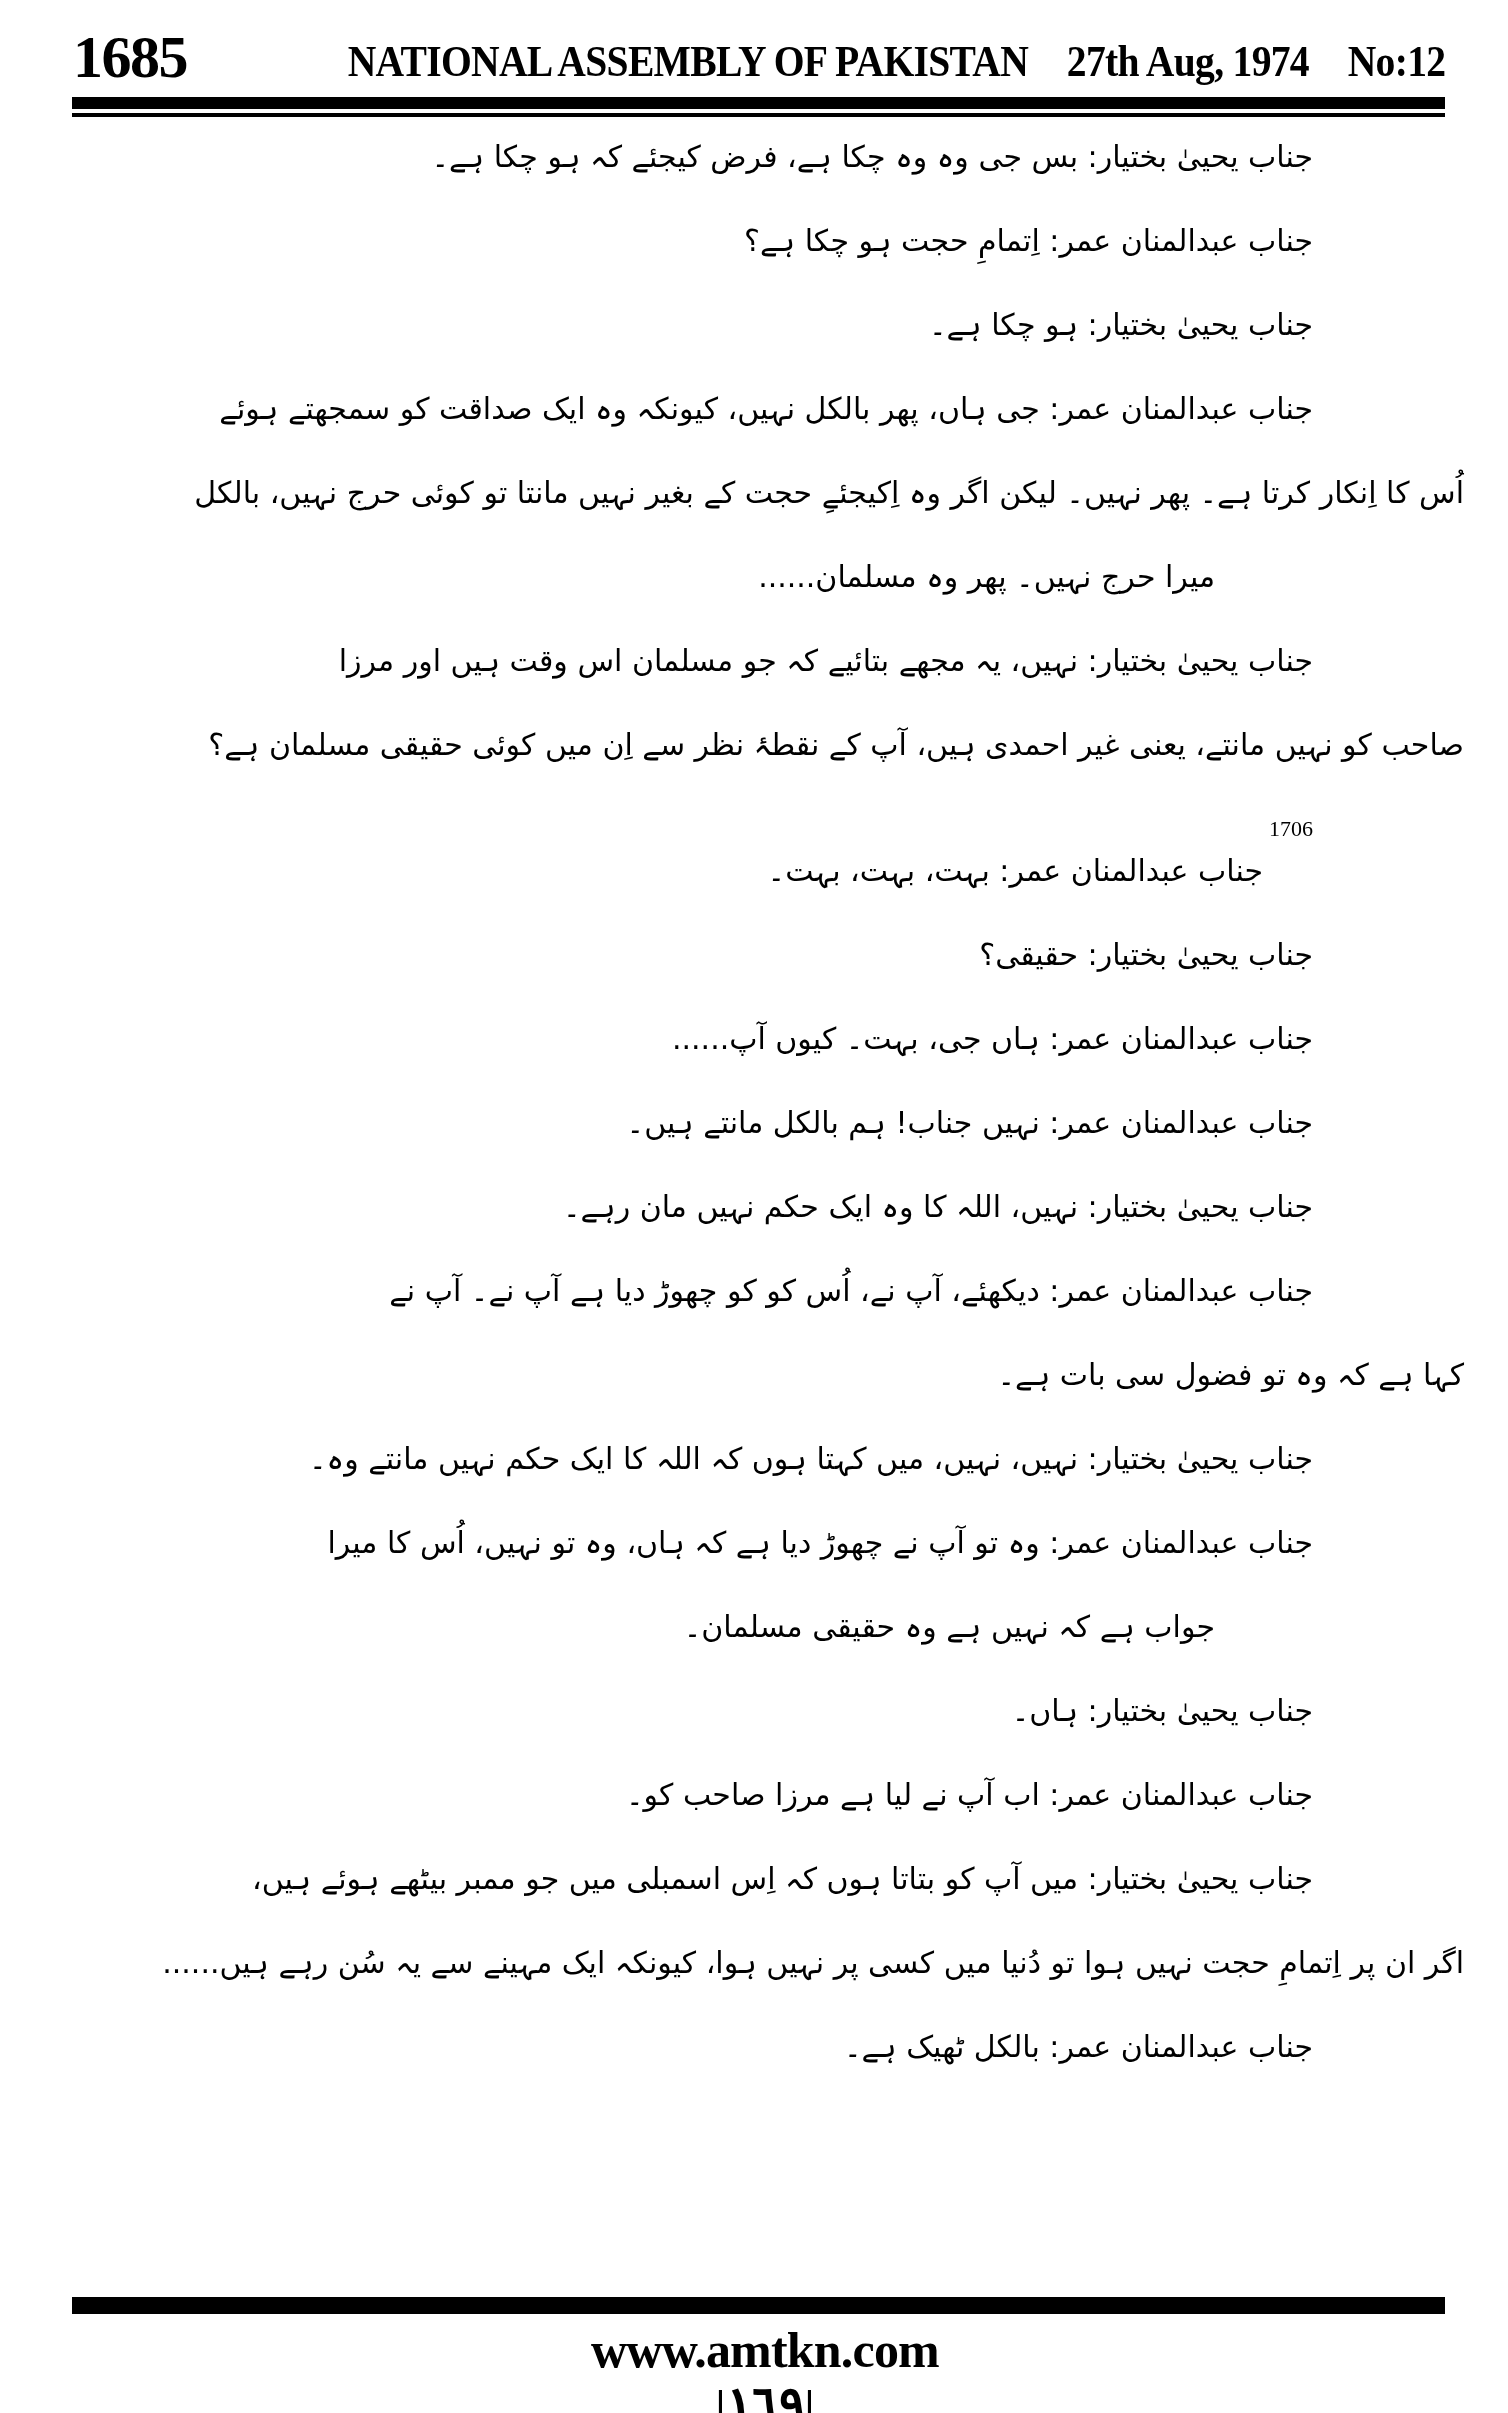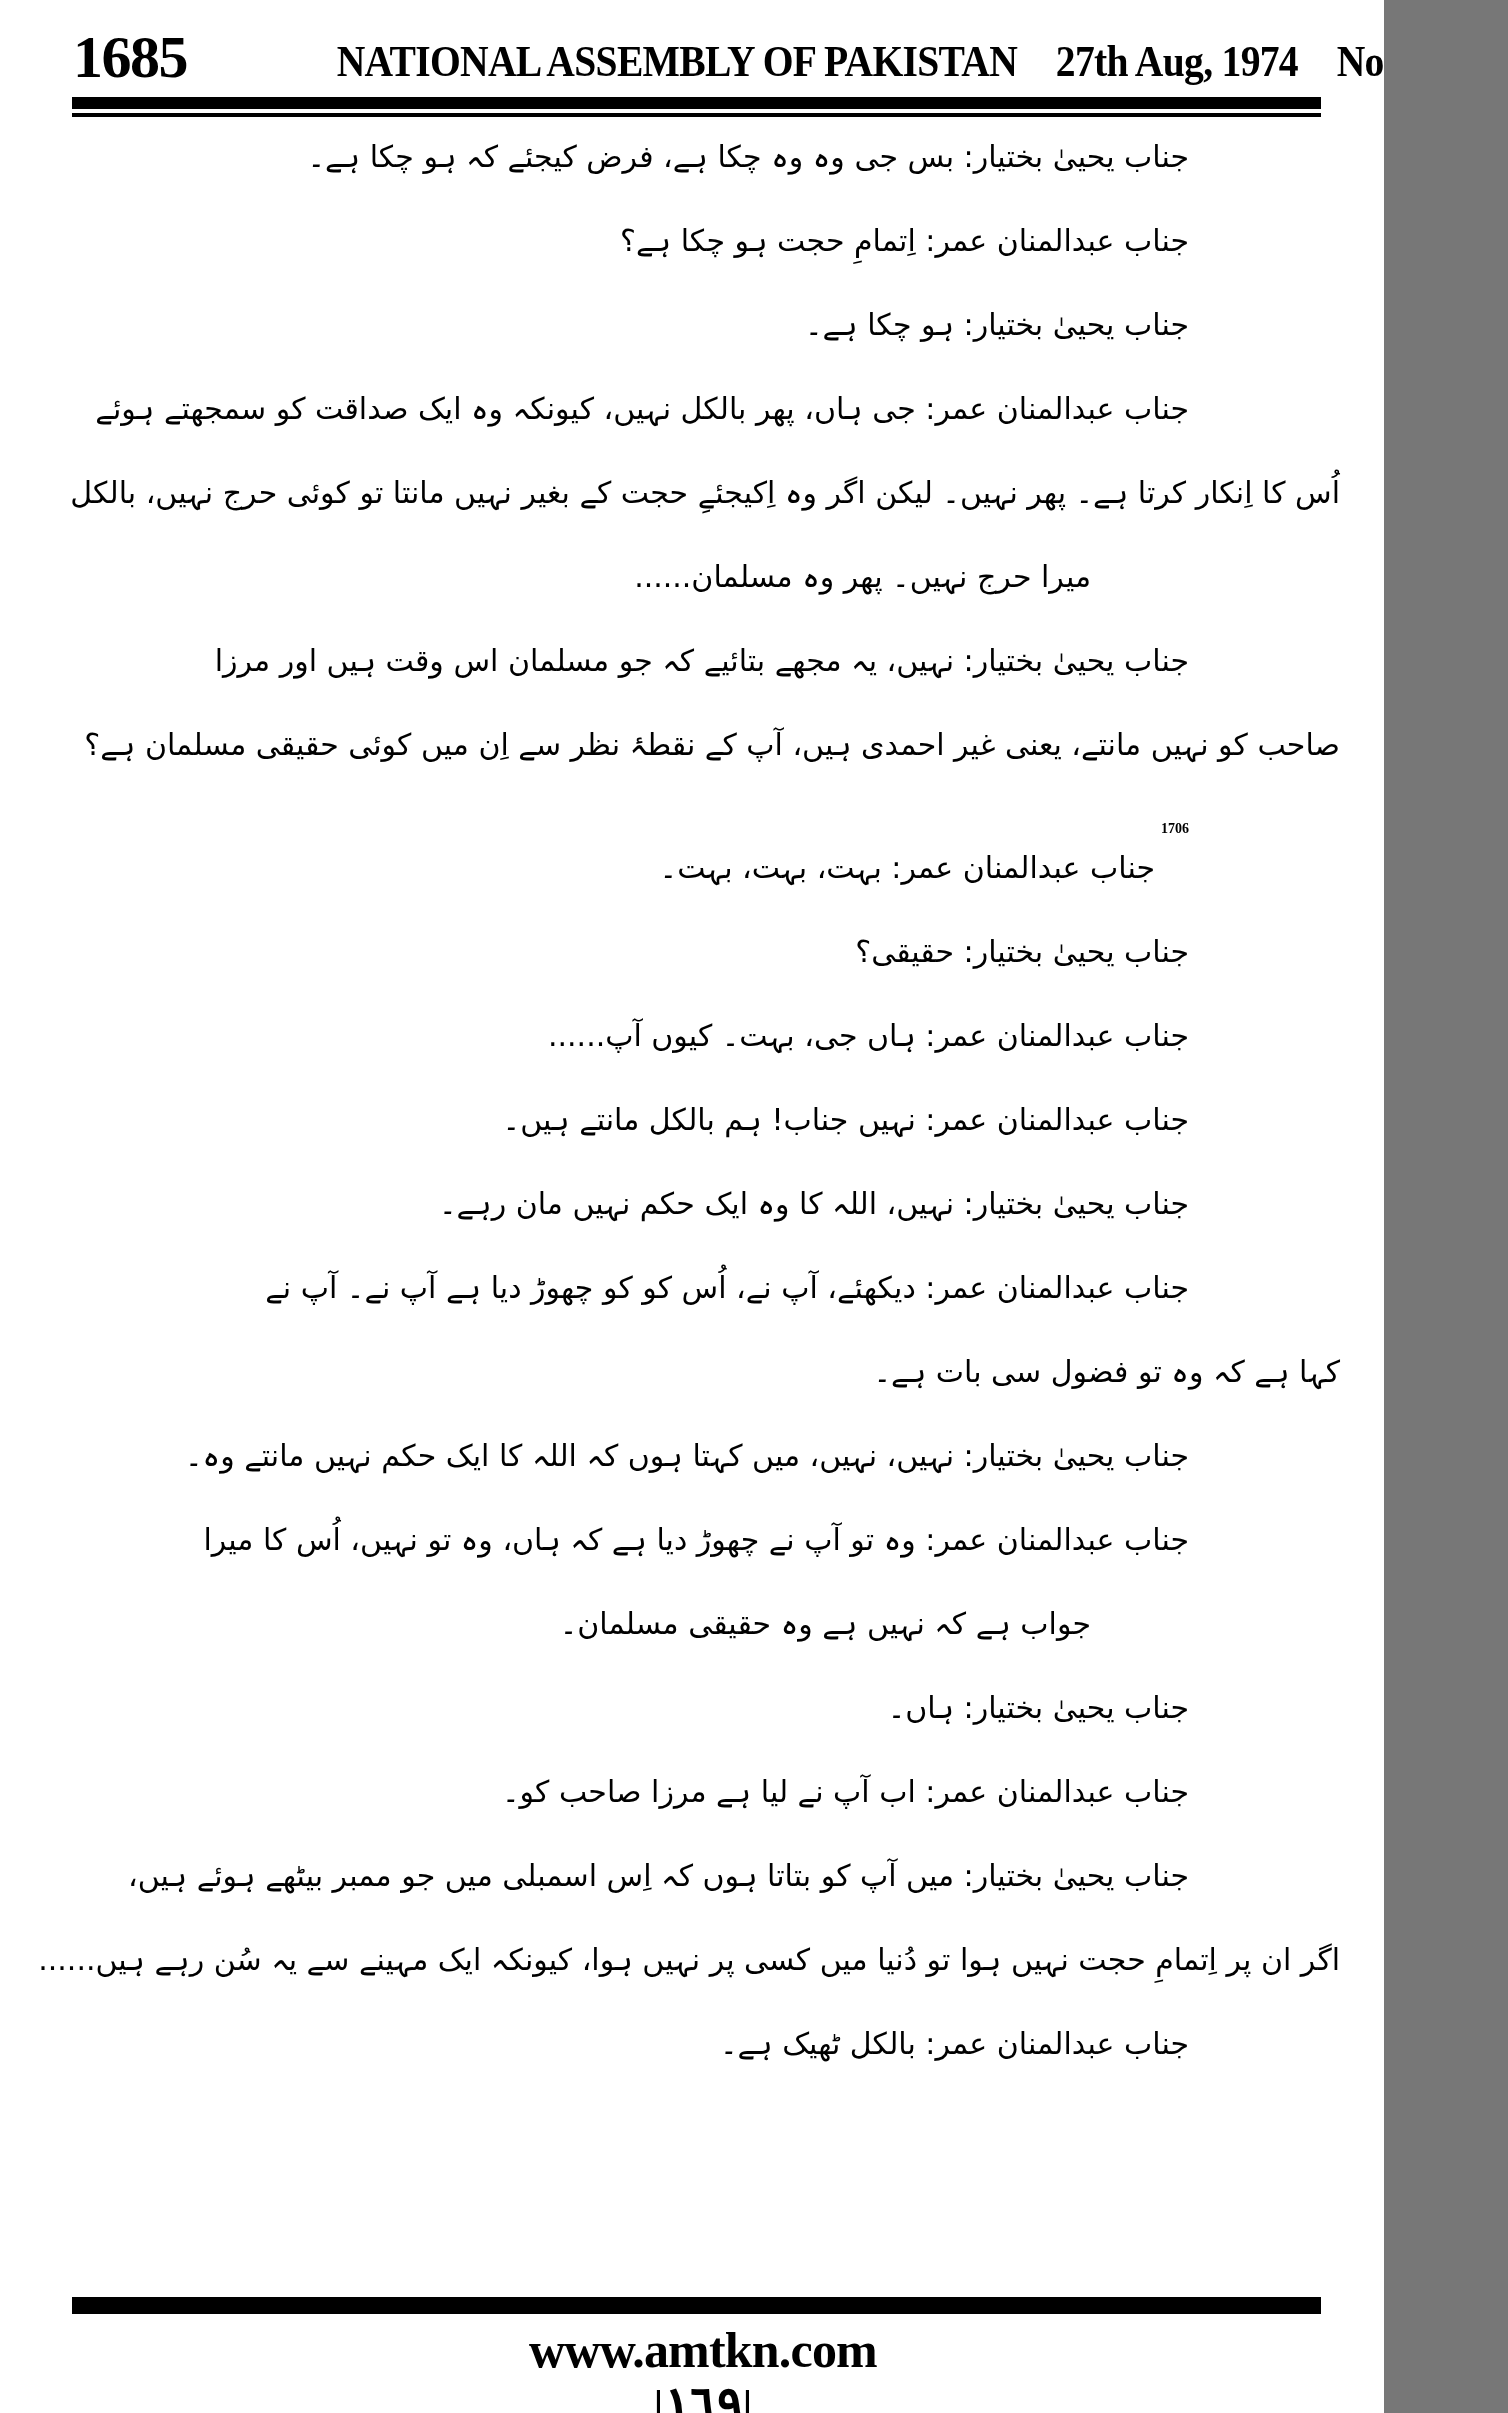--- a/index.html
+++ b/index.html
@@ -1,17 +1,17 @@
 <!DOCTYPE html>
 <html lang="ur" style="font-size:12px"><head>
 <meta charset="utf-8">
 <style>
   html,body{margin:0;padding:0;background:#777;}
   #page{
-    position:relative;width:1384px;height:2413px;background:#ffffff;
+    position:relative;width:1508px;height:2413px;background:#ffffff;
     overflow:hidden;color:#000;
   }
   
   .header-row{
     position:absolute;top:27px;left:73px;right:63px;
     display:flex;align-items:flex-end;
     font-family:"Liberation Serif",serif;font-weight:bold;
   }
   .page-num{font-size:60px;line-height:60px;letter-spacing:-1.5px;}
   .header-title-group{
@@ -29,22 +29,22 @@
     color:#000;
   }
   .ln{line-height:84px;white-space:nowrap;text-align:right;}
   .indent{padding-right:151px;}
   .indent-lg{padding-right:249px;}
   .heading{
     text-align:center;font-size:36px;font-weight:bold;line-height:113px;
     padding-right:0;
   }
   .sup{
-    display:inline-block;font-size:14px;vertical-align:45px;
-    font-family:"Liberation Serif",serif;font-weight:bold;
+    display:inline-block;font-size:22px;vertical-align:45px;
+    font-family:"Liberation Serif",serif;font-weight:normal;
     padding-left:6px;direction:ltr;
   }
   
   .footer-rule{top:2297px;height:16.6px;}
   .footer-row{
     position:absolute;top:2321px;left:73px;right:51px;
     display:flex;justify-content:space-between;align-items:center;
     font-family:"Liberation Serif",serif;font-weight:bold;font-size:50px;
     letter-spacing:-0.8px;white-space:nowrap;flex-direction:column;
   }

